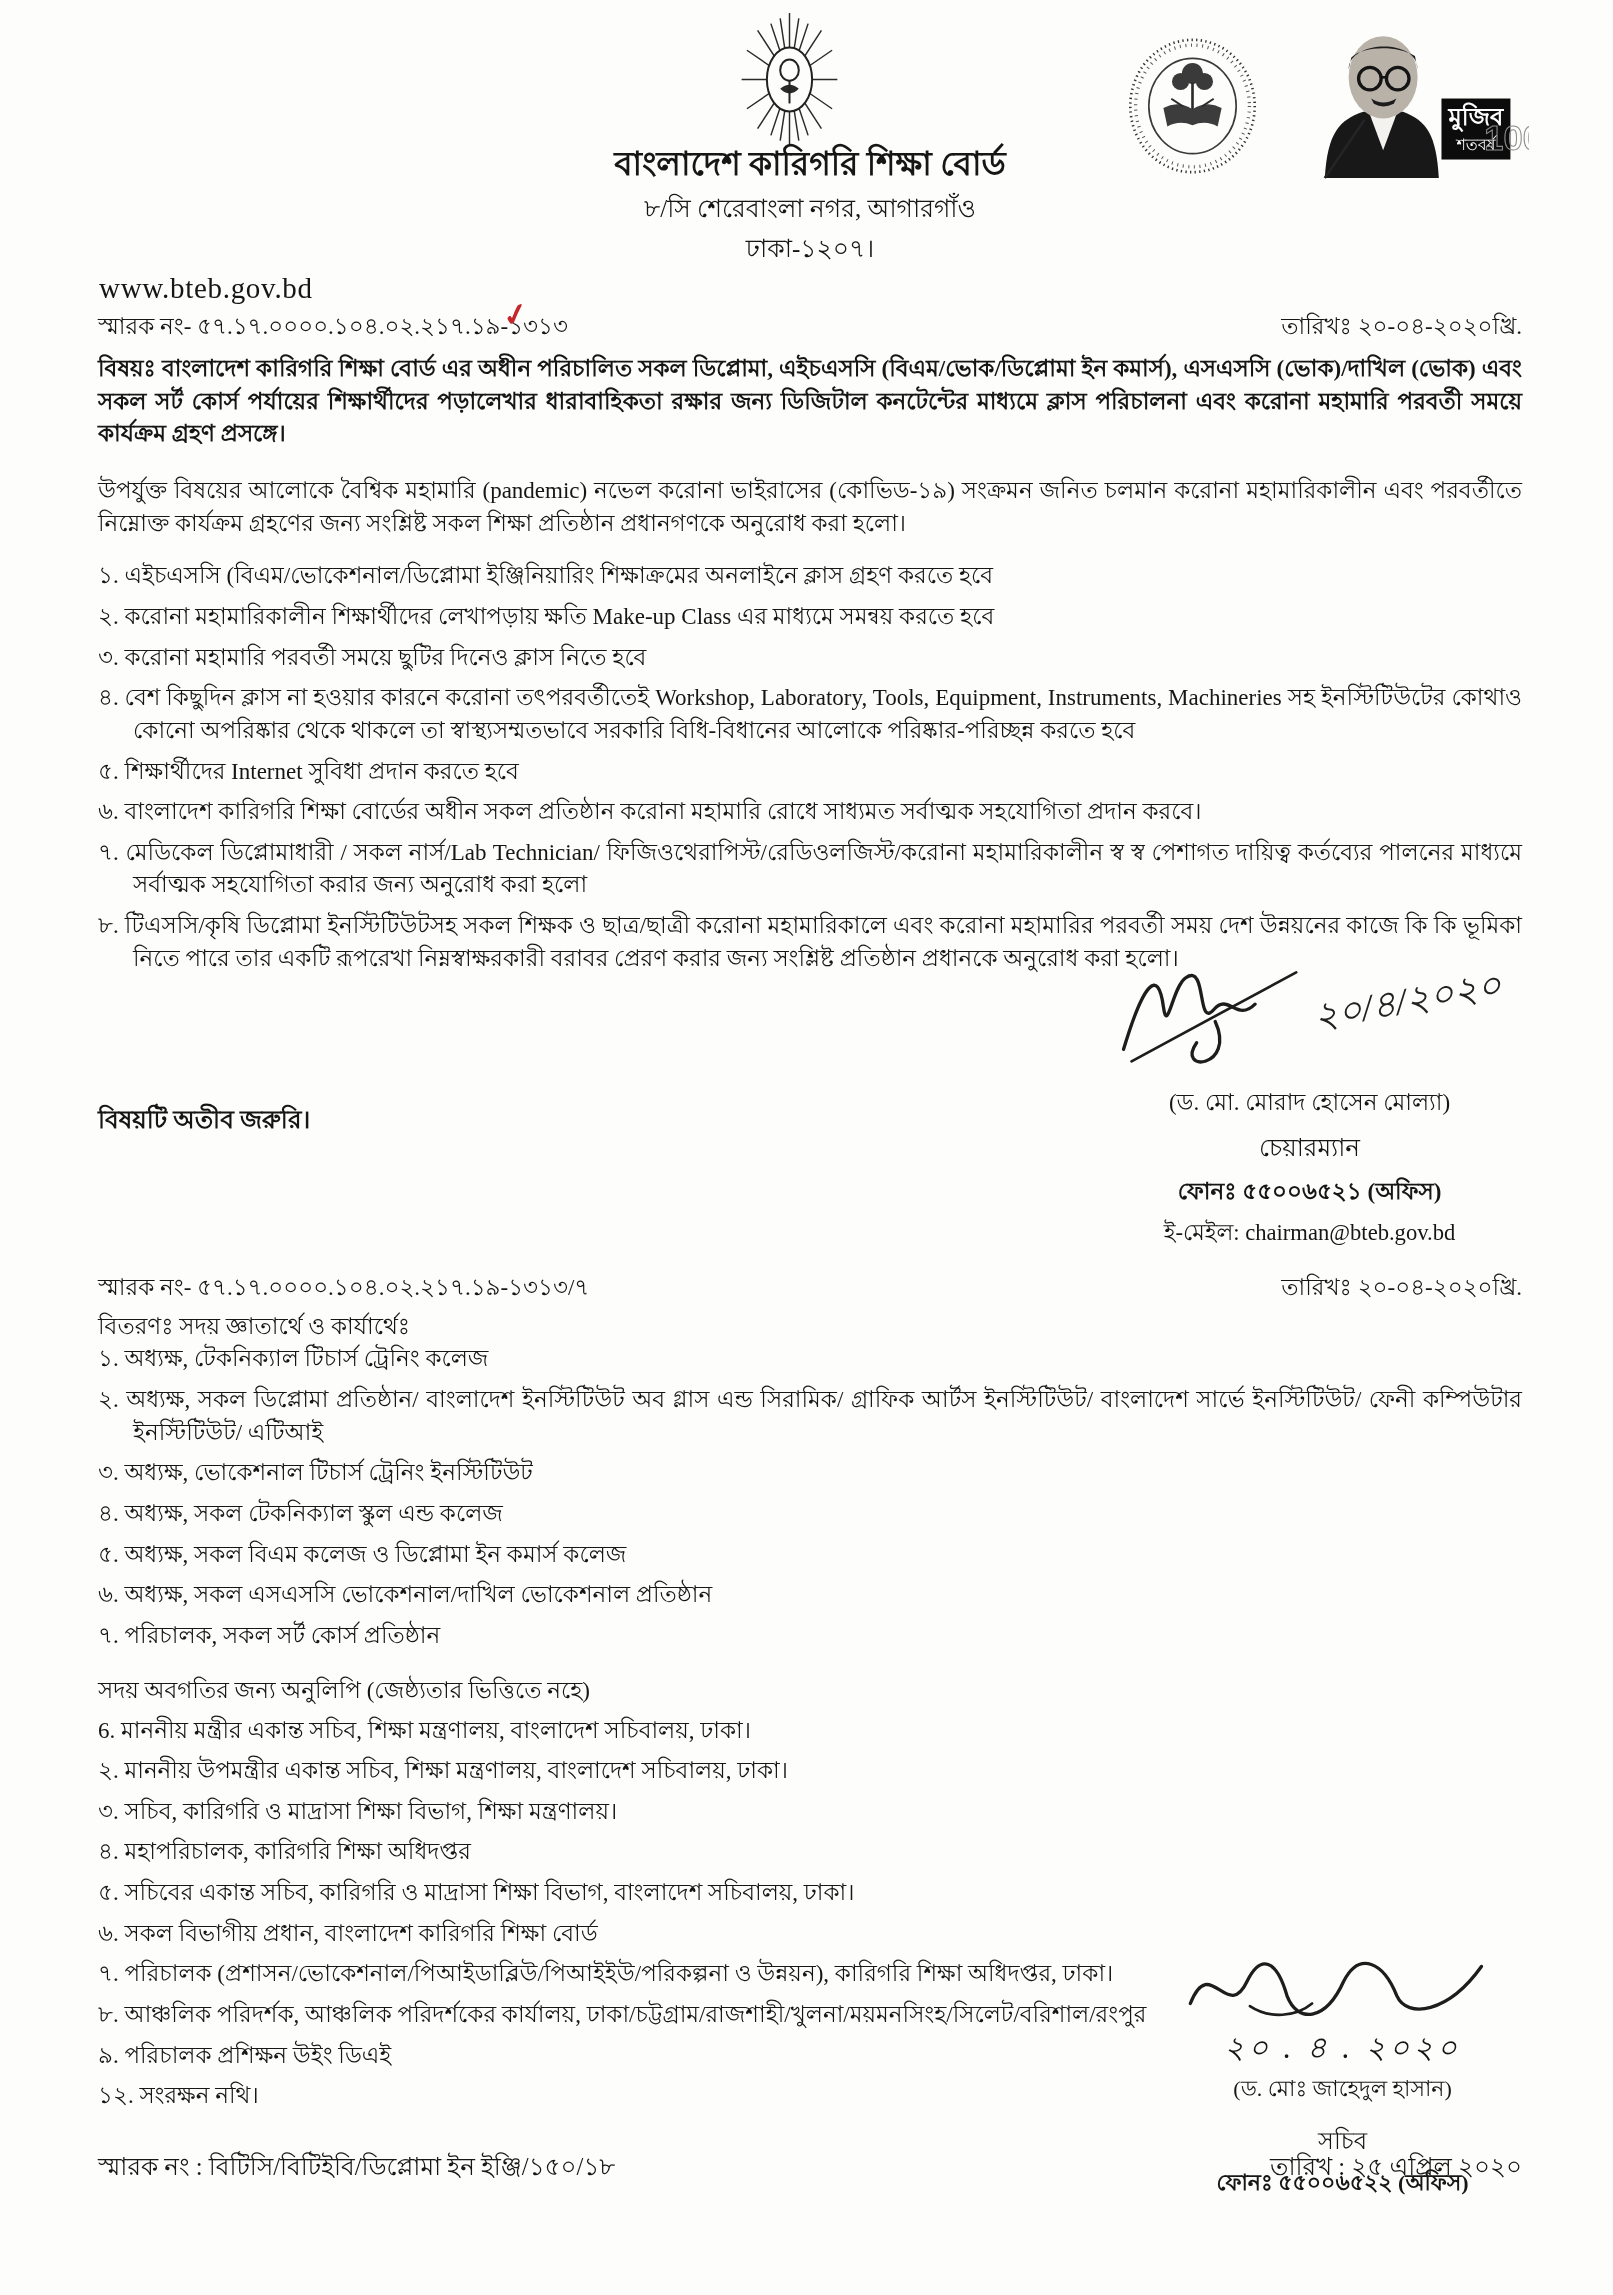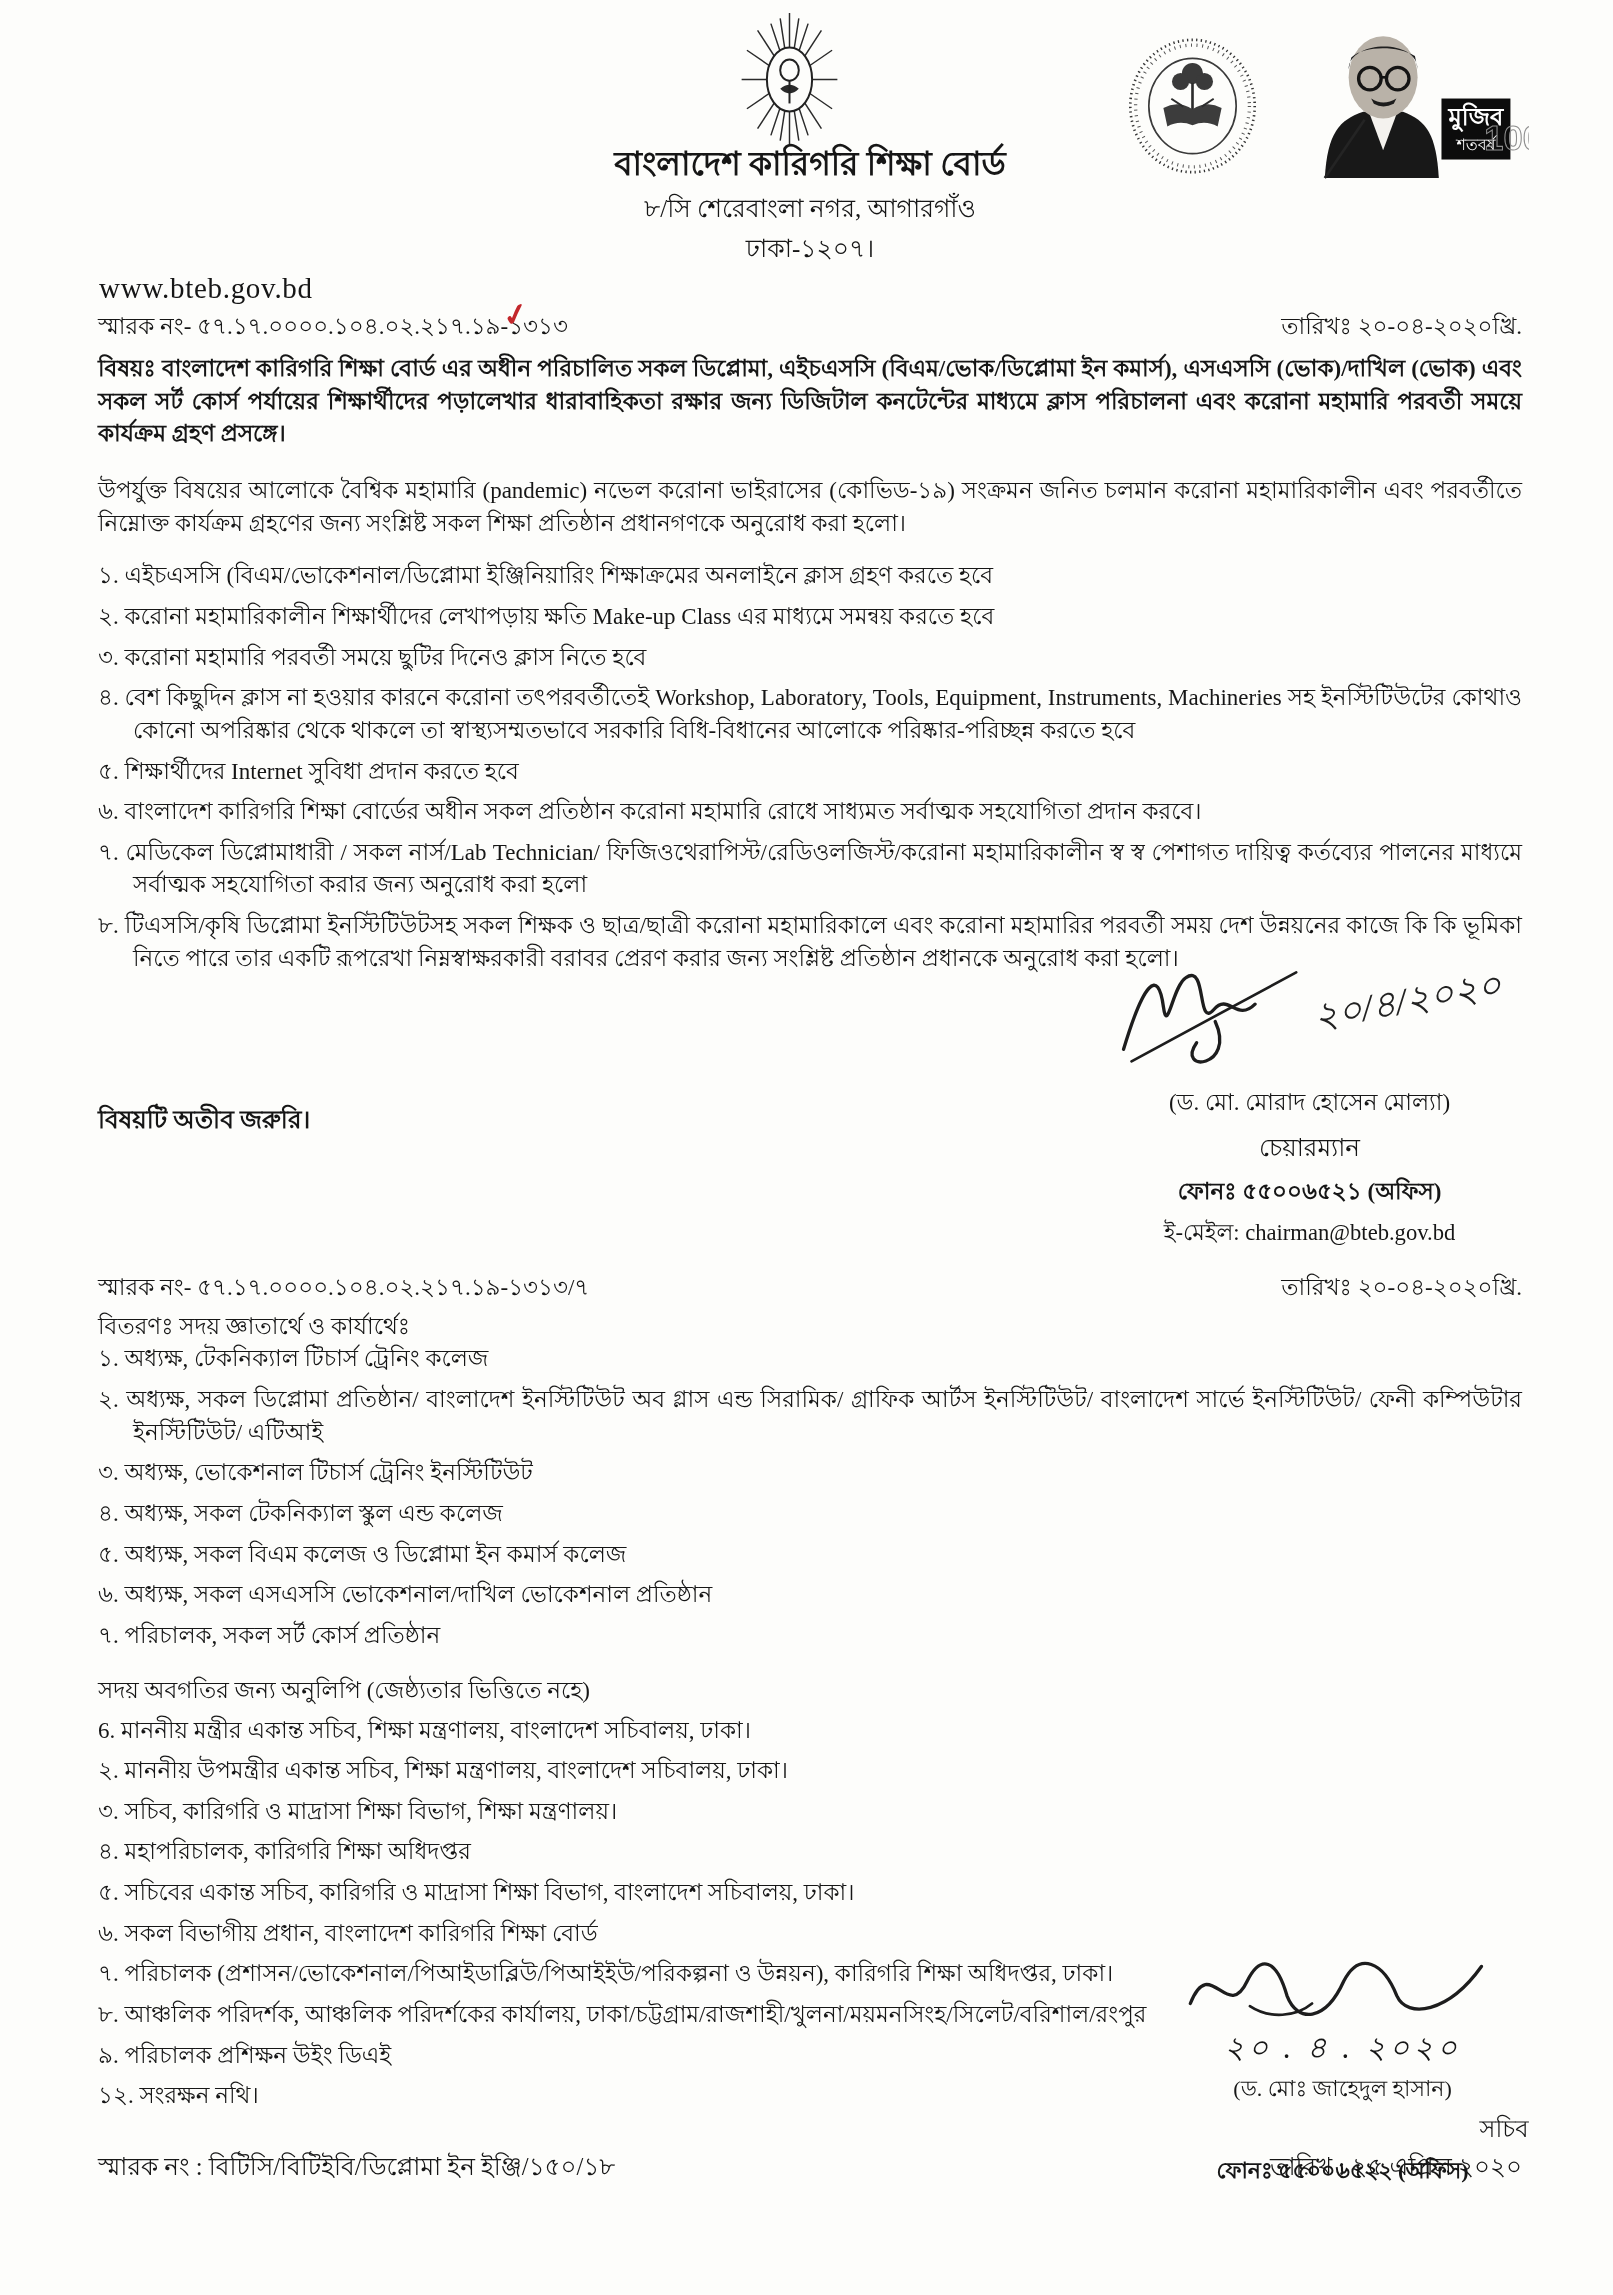--- a/index.html
+++ b/index.html
@@ -43,21 +43,21 @@
   .sigblock .name{font-size:23px;margin-top:1.3px;}
   .sigblock .role{font-size:24.6px;margin-top:10.6px;}
   .sigblock .phone{font-weight:bold;font-size:23px;margin-top:10.6px;}
   .sigblock .email{font-size:22.6px;margin-top:8px;}
   .dist-head{margin-top:6.6px;}
   .cc-wrap{position:relative;margin-top:22.6px;}
   .cc-head{margin-bottom:6.6px;}
   .sec-block{position:absolute;right:-6.6px;top:265px;width:372px;text-align:center;}
   .sec-block .hdate{font-size:30.5px;font-style:italic;letter-spacing:4px;margin-top:-9.3px;}
   .sec-block .name{font-size:22px;margin-top:2.7px;}
-  .sec-block .role{font-size:24px;margin-top:8px;text-align:right;}
+  .sec-block .role{font-size:24px;margin-top:20px;}
   .sec-block .phone{font-weight:bold;font-size:22px;margin-top:9.3px;}
   .memo3{margin-top:37px;font-size:24.6px;}
   svg .ink{stroke:#1d1d1d;fill:none;stroke-linecap:round;}
 </style>
 </head>
 <body>
 
 <div class="page">
 
   <div class="header">

